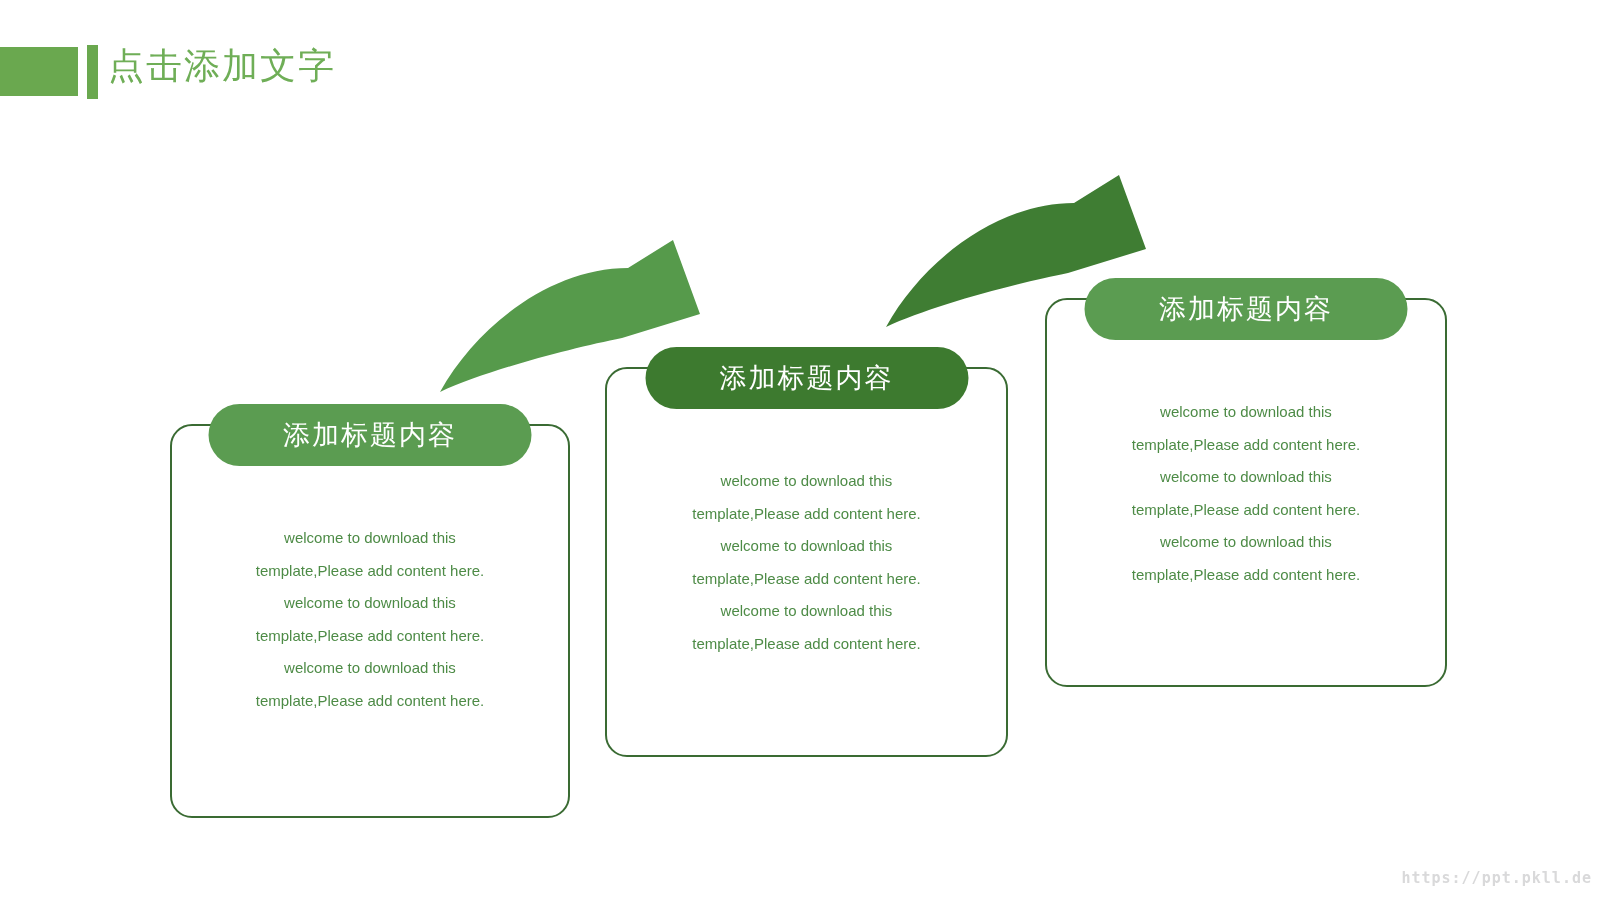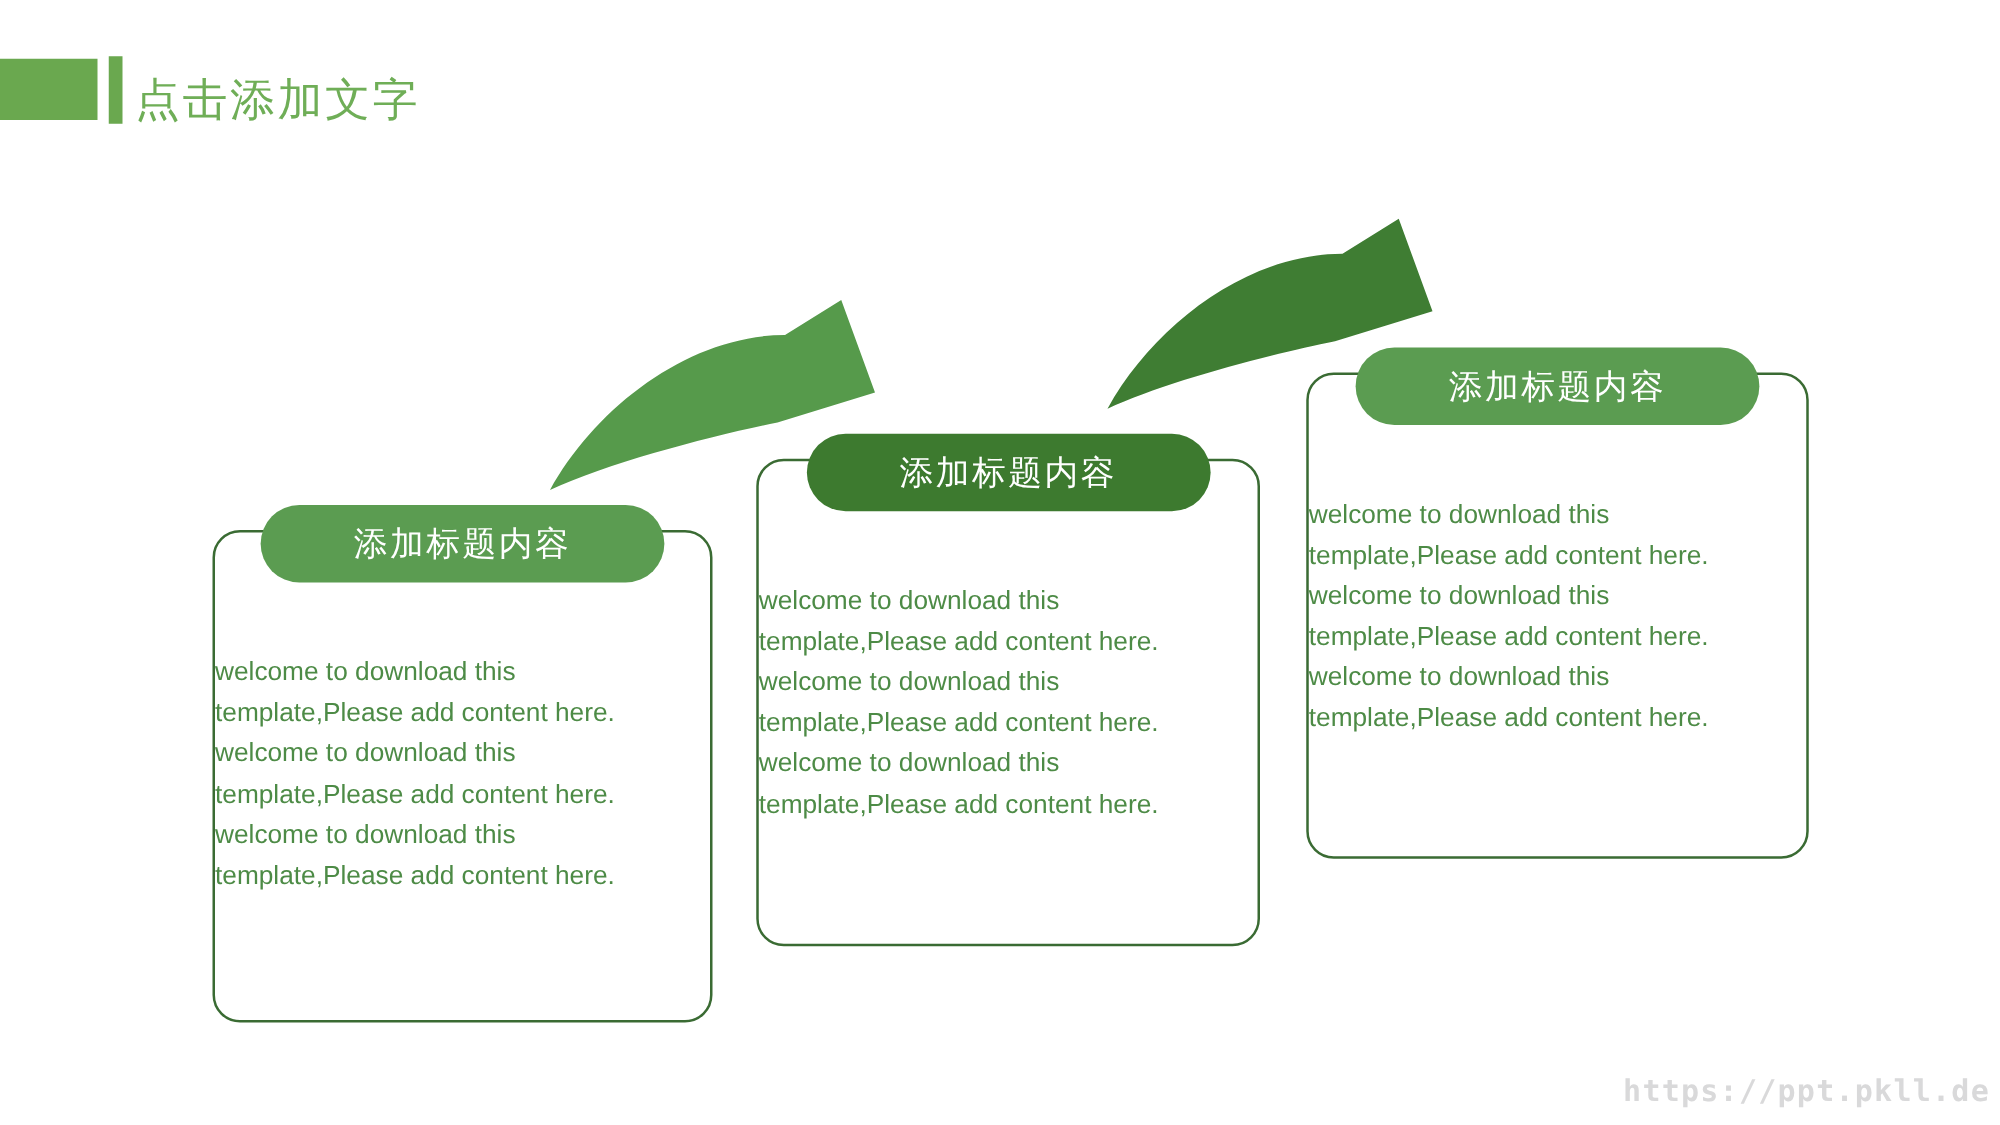--- a/index.html
+++ b/index.html
@@ -14,53 +14,53 @@
   html,body{margin:0;padding:0;}
   body{font-family:"Liberation Sans","DejaVu Sans",sans-serif;background:#fff;}
   .slide{
     position:relative;width:1600px;height:900px;
     background:var(--background);overflow:hidden;
   }
   
   .hdr-block{position:absolute;left:0;top:47px;width:78px;height:49px;background:var(--accent);}
   .hdr-bar{position:absolute;left:87px;top:45px;width:11px;height:54px;background:var(--accent);}
   .page-title{
-    position:absolute;left:108px;top:54px;height:52px;line-height:52px;
+    position:absolute;left:108px;top:40px;height:52px;line-height:52px;
     font-size:36px;color:var(--title-text);font-weight:500;letter-spacing:2px;white-space:nowrap;
   }
   
   .card{
     position:absolute;border:2px solid var(--card-border);border-radius:22px;
     background:transparent;box-sizing:border-box;
   }
   .card-1{left:170px;top:424px;width:400px;height:394px;}
   .card-2{left:605px;top:367px;width:403px;height:390px;}
   .card-3{left:1045px;top:298px;width:402px;height:389px;}
   .pill{
     position:absolute;top:-22px;left:50%;transform:translateX(-50%);
     width:323px;height:62px;border-radius:31px;
     display:flex;align-items:center;justify-content:center;
   }
   .pill-label{
     color:var(--pill-text);font-size:27px;letter-spacing:2px;font-weight:500;white-space:nowrap;
   }
   .card-body{
-    padding-top:96px;text-align:left;
-    font-size:21px;line-height:32.5px;color:var(--body-text);
+    padding-top:96px;text-align:center;
+    font-size:15px;line-height:32.5px;color:var(--body-text);
   }
   .body-line{white-space:nowrap;}
   
   .arrow{position:absolute;}
   .arrow-1{left:432px;top:230px;}
   .arrow-2{left:878px;top:165px;}
   
   .watermark{
     position:absolute;right:8px;bottom:13px;
     font-family:"DejaVu Sans Mono","Liberation Mono",monospace;
-    font-size:24px;font-weight:bold;letter-spacing:1px;color:var(--watermark);
+    font-size:15px;font-weight:bold;letter-spacing:1px;color:var(--watermark);
   }
 </style>
 </head>
 <body>
 
 <div class="slide">
 
   <div class="hdr-block"></div>
   <div class="hdr-bar"></div>
   <div class="page-title">点击添加文字</div>

